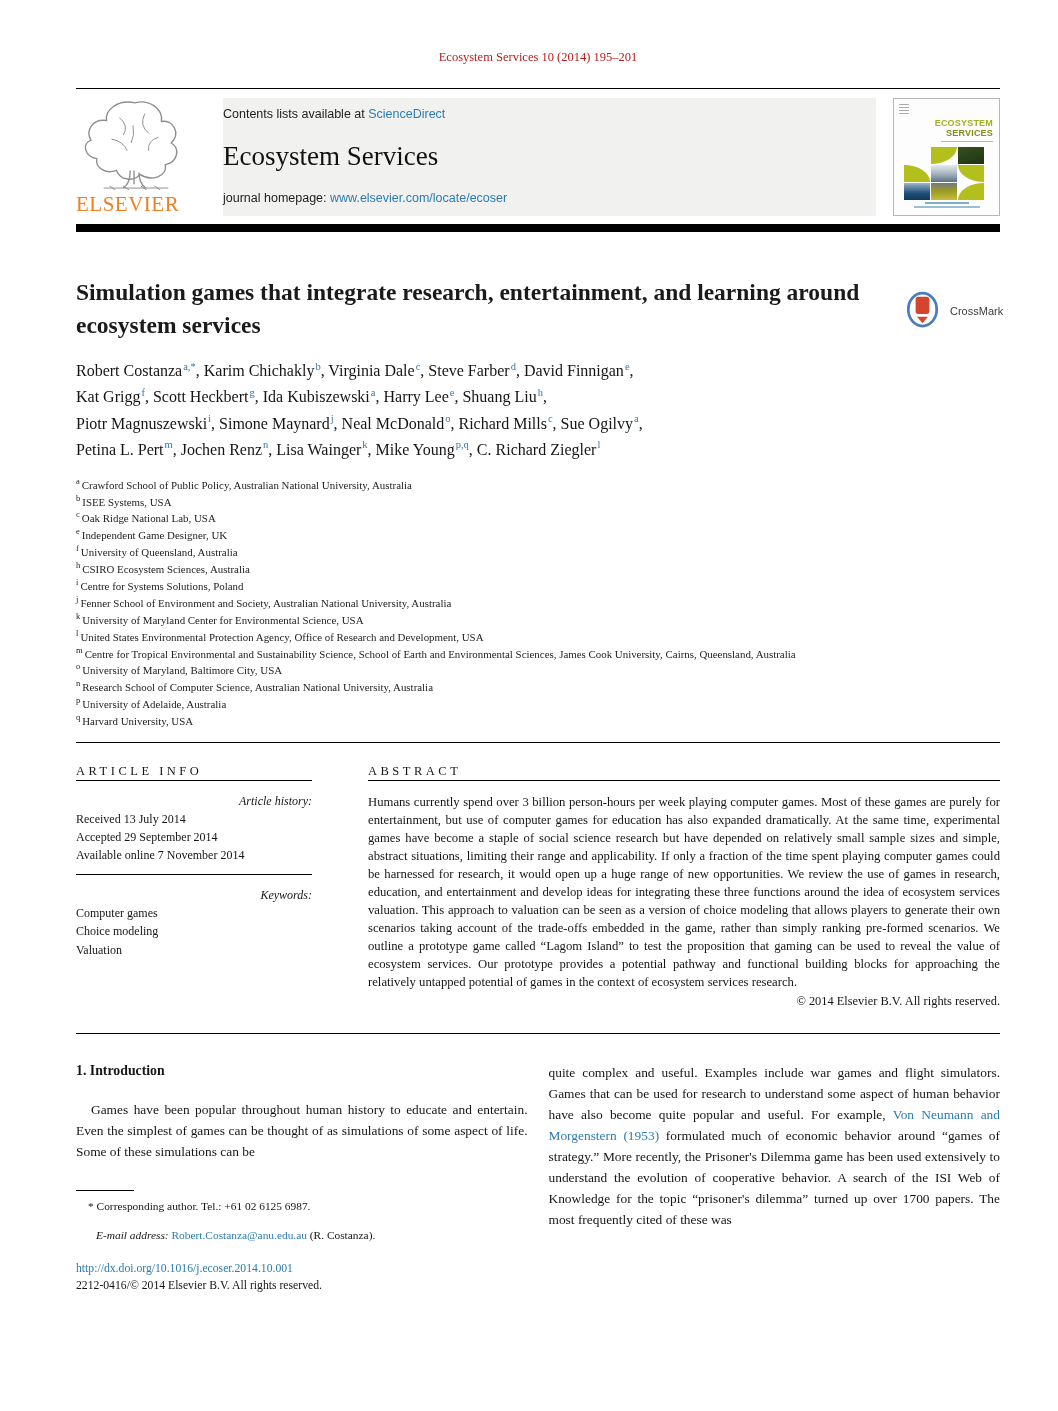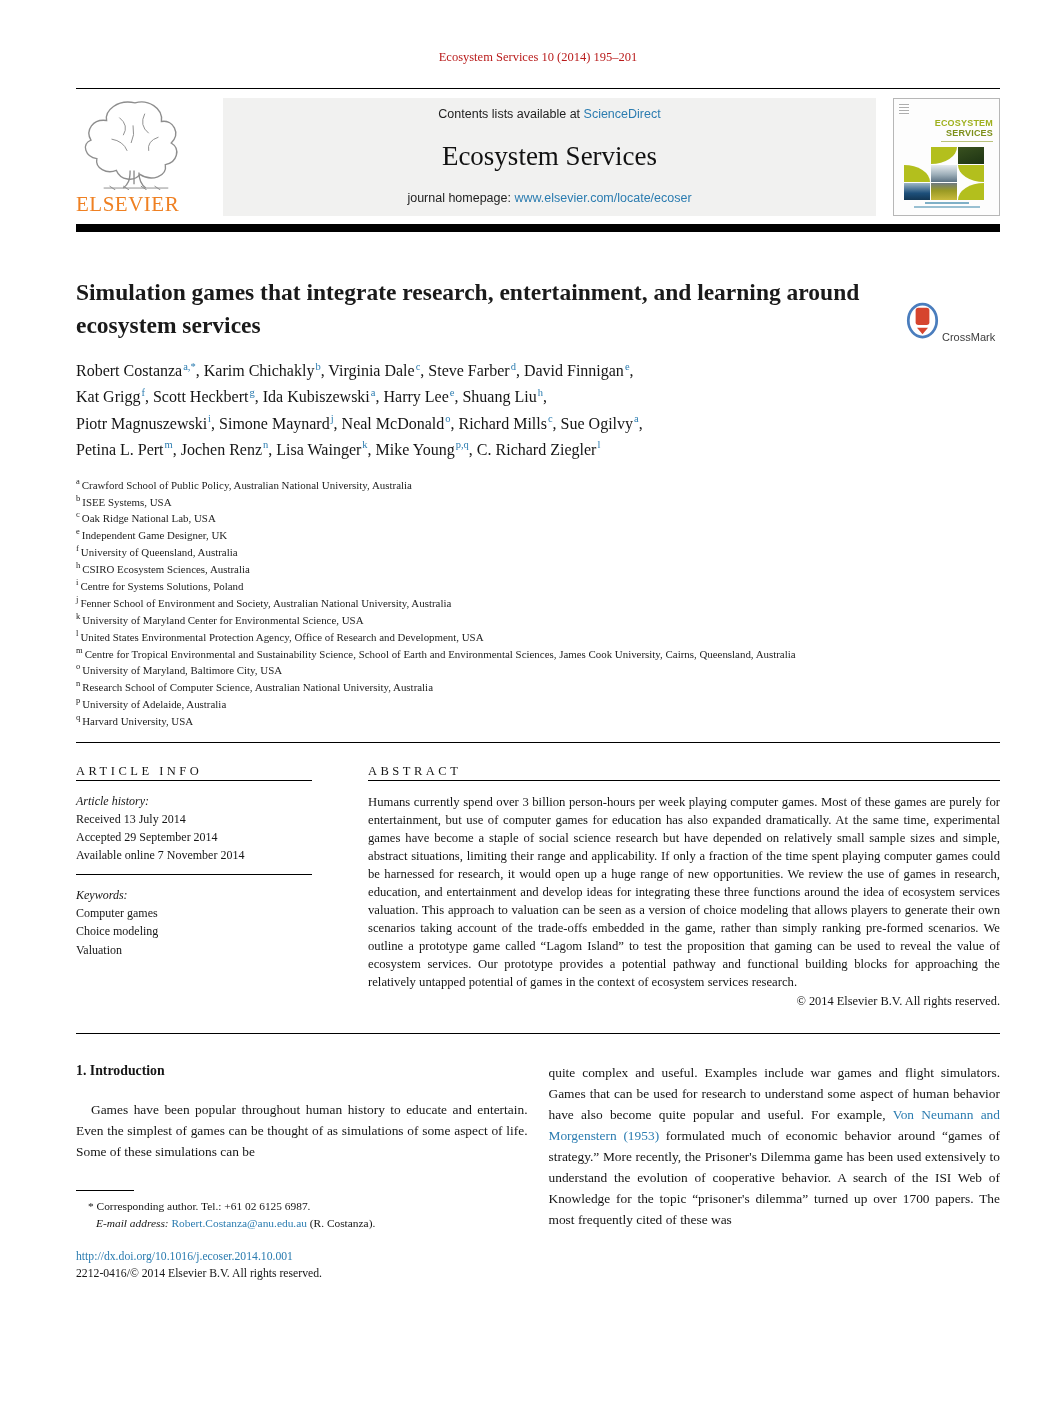--- a/index.html
+++ b/index.html
@@ -11,21 +11,21 @@
   }
   .page { padding: 50px 58px 0 76px; }
 
   
   .journal-ref { text-align:center; font-size:12.5px; color:#b91c1c; margin-bottom:23px; }
   .rule-full { border-top:1.3px solid #000; }
   .header-row { display:flex; margin-top:9px; height:118px; }
   .elsevier-block { width:130px; position:relative; }
   .elsevier-text { font-size:21px; color:#ef8022; letter-spacing:0.5px; margin-top:-2px; }
   .header-box {
-    flex:1; background:#f1f1f0; margin:0 17px; text-align:center;
+    flex:1; background:#f1f1f0; margin:0 17px; text-align:left;
     display:flex; flex-direction:column; justify-content:space-between;
     padding:9px 0 11px 0;
   }
   .contents-line, .homepage-line { font-family:"Liberation Sans", sans-serif; font-size:12.5px; color:#222; }
   .journal-title { font-size:27px; color:#111; }
   a, .link { color:#2b7cb0; text-decoration:none; }
   .cover {
     width:107px; height:118px; border:1px solid #b7b7b7; background:#fdfdfd; position:relative;
     font-family:"Liberation Sans", sans-serif;
   }
@@ -49,51 +49,51 @@
   .ph-water { background:linear-gradient(180deg,#9db6c6 0%, #1d4f7a 60%, #123653 100%); }
   .ph-crops { background:linear-gradient(180deg,#6f7a83 0%, #9a9a24 45%, #c9bb3c 100%); }
   .cover-footlines { position:absolute; bottom:7px; left:0; right:0; display:flex; flex-direction:column; align-items:center; gap:2px; }
   .cover-footlines span { display:block; height:2px; background:#7fb0c7; }
   .cfl1 { width:44px; } .cfl2 { width:66px; opacity:.8; }
   .black-bar { height:8px; background:#000; margin-top:8px; }
 
   
   .title-row { display:flex; margin-top:44px; }
   .article-title { flex:1; font-size:23.5px; line-height:1.42; color:#1a1a1a; max-width:830px; }
-  .crossmark { width:94px; display:flex; align-items:flex-end; gap:3px; margin-top:4px; }
+  .crossmark { width:94px; display:flex; align-items:center; gap:11px; margin-top:4px; }
   .crossmark-label { font-family:"Liberation Sans", sans-serif; font-size:11px; color:#3d3d3d; }
   .authors { margin-top:15px; font-size:16px; line-height:1.62; }
   .author sup { color:#2b7cb0; font-size:10.5px; margin-left:1px; }
   .author:not(.last)::after { content:", "; }
   .affils { margin-top:13px; font-size:10.9px; line-height:1.4; color:#222; }
   .affil sup { font-size:8.5px; margin-right:2px; }
 
   
   .top-sep { margin-top:13px; }
   .info-grid { display:grid; grid-template-columns:236px 1fr; column-gap:56px; }
   .col-header { font-size:12.5px; letter-spacing:3.5px; padding:21px 0 1px 0; border-bottom:1px solid #000; }
   .history-block { border-bottom:1px solid #000; padding:11px 0 10px 0; font-size:12px; line-height:1.5; }
-  .ital { font-style:italic; }
+  .ital { font-style:italic;text-align:right; }
   .keywords-block { padding-top:11px; font-size:12px; line-height:1.52; }
   .abstract-text { padding-top:12px; font-size:12.7px; line-height:1.42; text-align:justify; }
   .copyright { text-align:right; font-size:12.4px; margin-top:3px; }
   .bottom-sep { margin-top:24px; }
 
   
   .main-grid { display:grid; grid-template-columns:1fr 1fr; column-gap:21px; margin-top:29px; }
   .sec-heading { font-size:13.8px; font-weight:bold; }
   .body-par { font-size:13.4px; line-height:1.56; text-align:justify; margin-top:21px; }
   .no-top { margin-top:0; }
   .first-indent { text-indent:15px; }
 
   
   .footnote { margin-top:27px; font-size:11.4px; line-height:1.52; }
   .fn-rule { width:58px; border-top:1px solid #000; margin-bottom:7px; }
   .fn-line1 { padding-left:12px; }
-  .fn-line2 { padding-left:20px; }
+  .fn-line2 { padding-left:20px;margin-top:12px; }
   .footer-links { margin-top:15px; font-size:11.7px; line-height:1.5; }
 </style>
 </head>
 <body>
 
 <div class="page">
 
   <div class="journal-ref">Ecosystem Services 10 (2014) 195–201</div>
   <div class="rule-full"></div>
 

